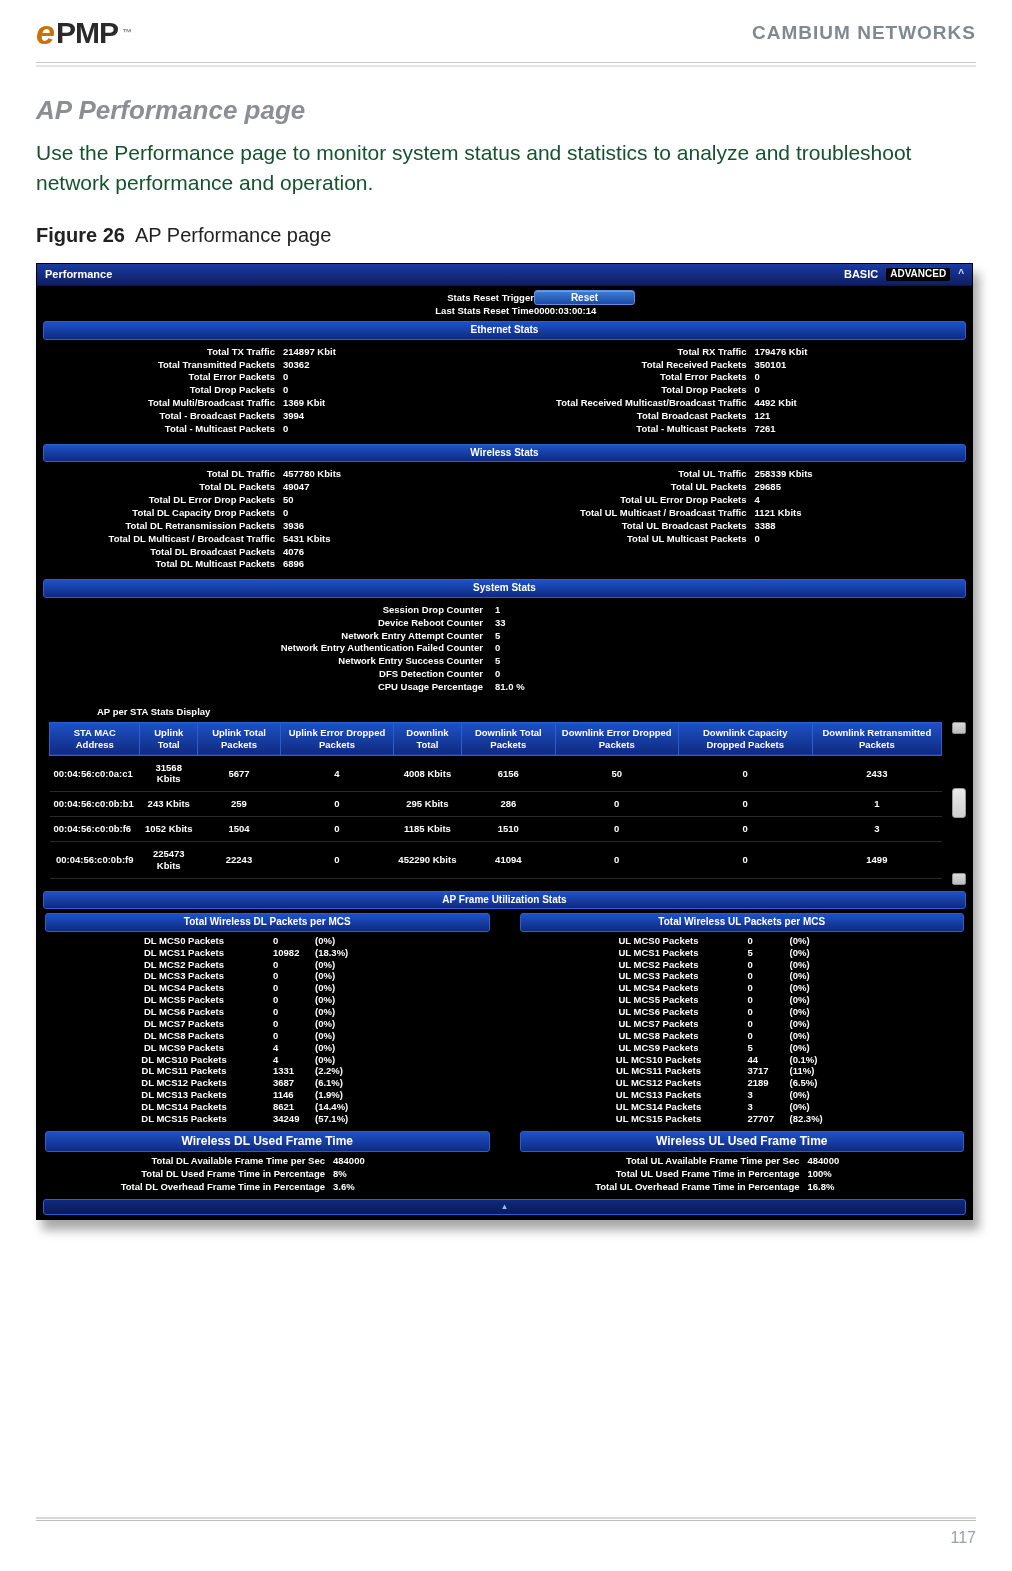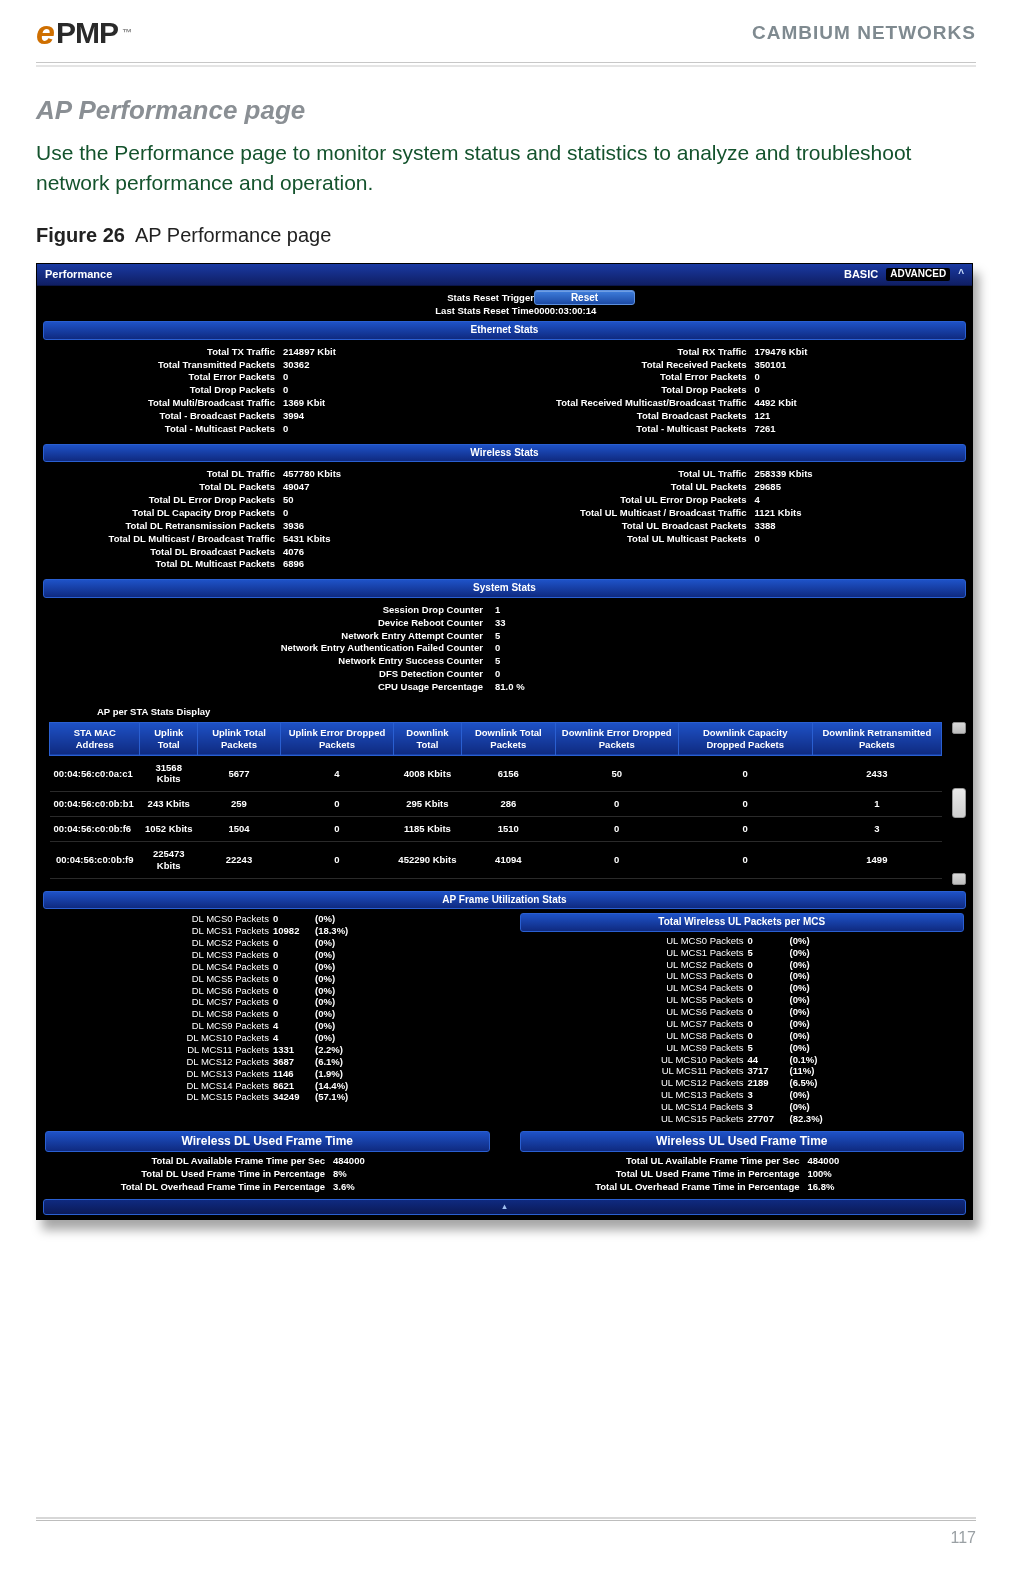--- a/index.html
+++ b/index.html
@@ -124,21 +124,21 @@
   .mcs-grid {
     display:grid; grid-template-columns: 1fr 1fr; gap: 0 30px;
     padding: 2px 8px 6px 8px;
   }
   .mcs-col .subbar {
     text-align:center; font-weight:700; font-size:10px; padding:2px 0;
     background: linear-gradient(#1e52c7,#0f2a80); border:1px solid #2a5fd1; border-radius:3px;
     margin-bottom: 3px;
   }
   .mcs-row { display:grid; grid-template-columns: 170px 38px auto; gap:4px; padding:0 0 0 54px;}
-  .mcs-row .k { text-align:right; font-weight:400;}
+  .mcs-row .k { text-align:center; font-weight:700;}
   .mcs-row .c1 { text-align:left; font-weight:700;}
   .mcs-row .c2 { text-align:left; font-weight:700;}
 
   .frame-grid {
     display:grid; grid-template-columns: 1fr 1fr; gap: 0 30px;
     padding: 0 8px 6px 8px;
   }
   .frame-col .subbar {
     text-align:center; font-weight:700; font-size:12px; padding:2px 0;
     background: linear-gradient(#1e52c7,#0f2a80); border:1px solid #2a5fd1; border-radius:3px;
@@ -432,20 +432,21 @@
       <div class="scroller">
         <div class="scroll-stub" style="height:10px;"></div>
         <div class="thumb"></div>
         <div class="scroll-stub" style="height:10px;"></div>
       </div>
     </div>
 
     <div class="section-bar">AP Frame Utilization Stats</div>
     <div class="mcs-grid">
       <div class="mcs-col">
+        <div class="subbar">Total Wireless DL Packets per MCS</div>
         <div id="dl-mcs">
             <div class="mcs-row">
               <span class="k">DL MCS0 Packets</span>
               <span class="c1">0</span>
               <span class="c2">(0%)</span>
             </div>
             <div class="mcs-row">
               <span class="k">DL MCS1 Packets</span>
               <span class="c1">10982</span>
               <span class="c2">(18.3%)</span>

